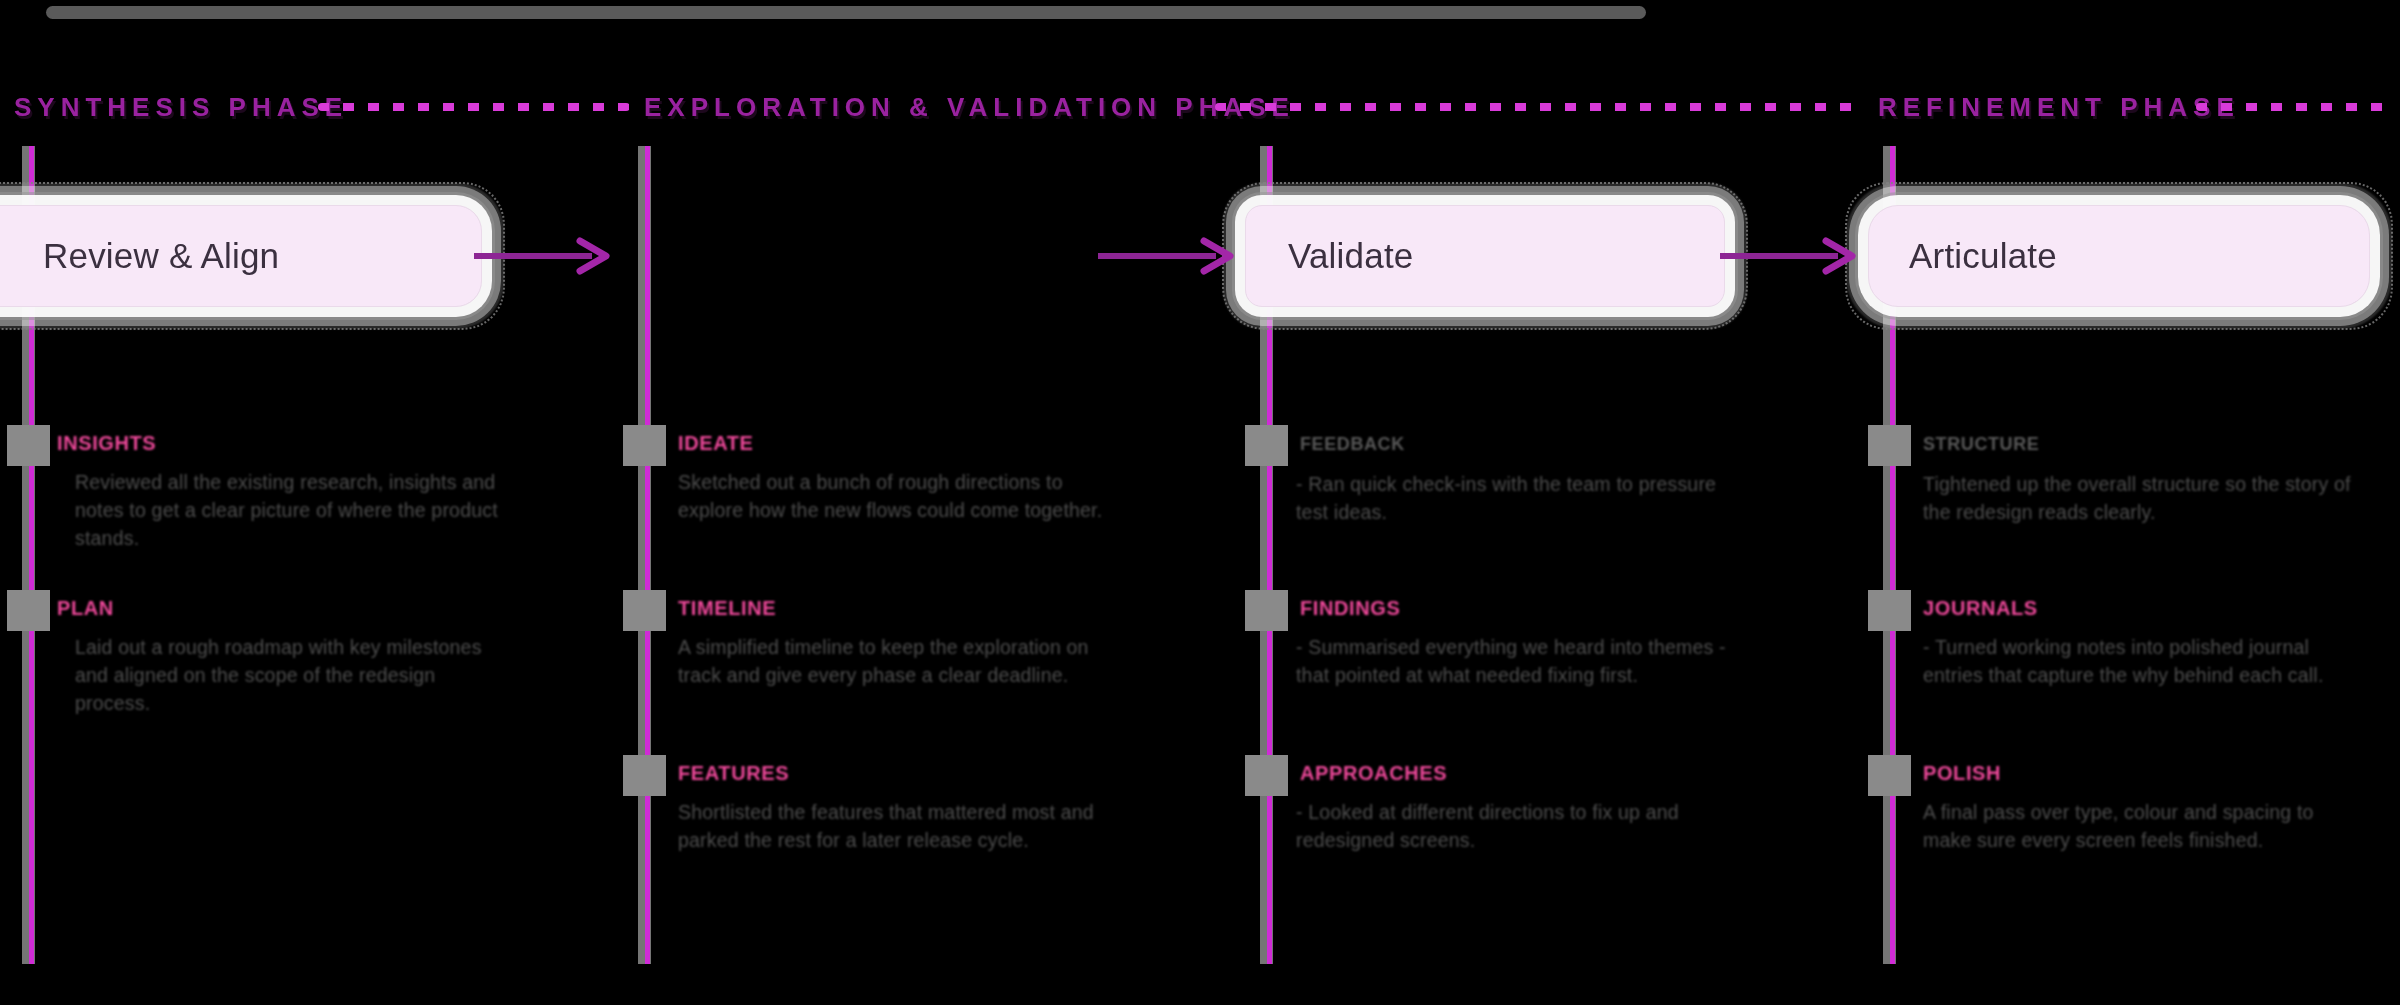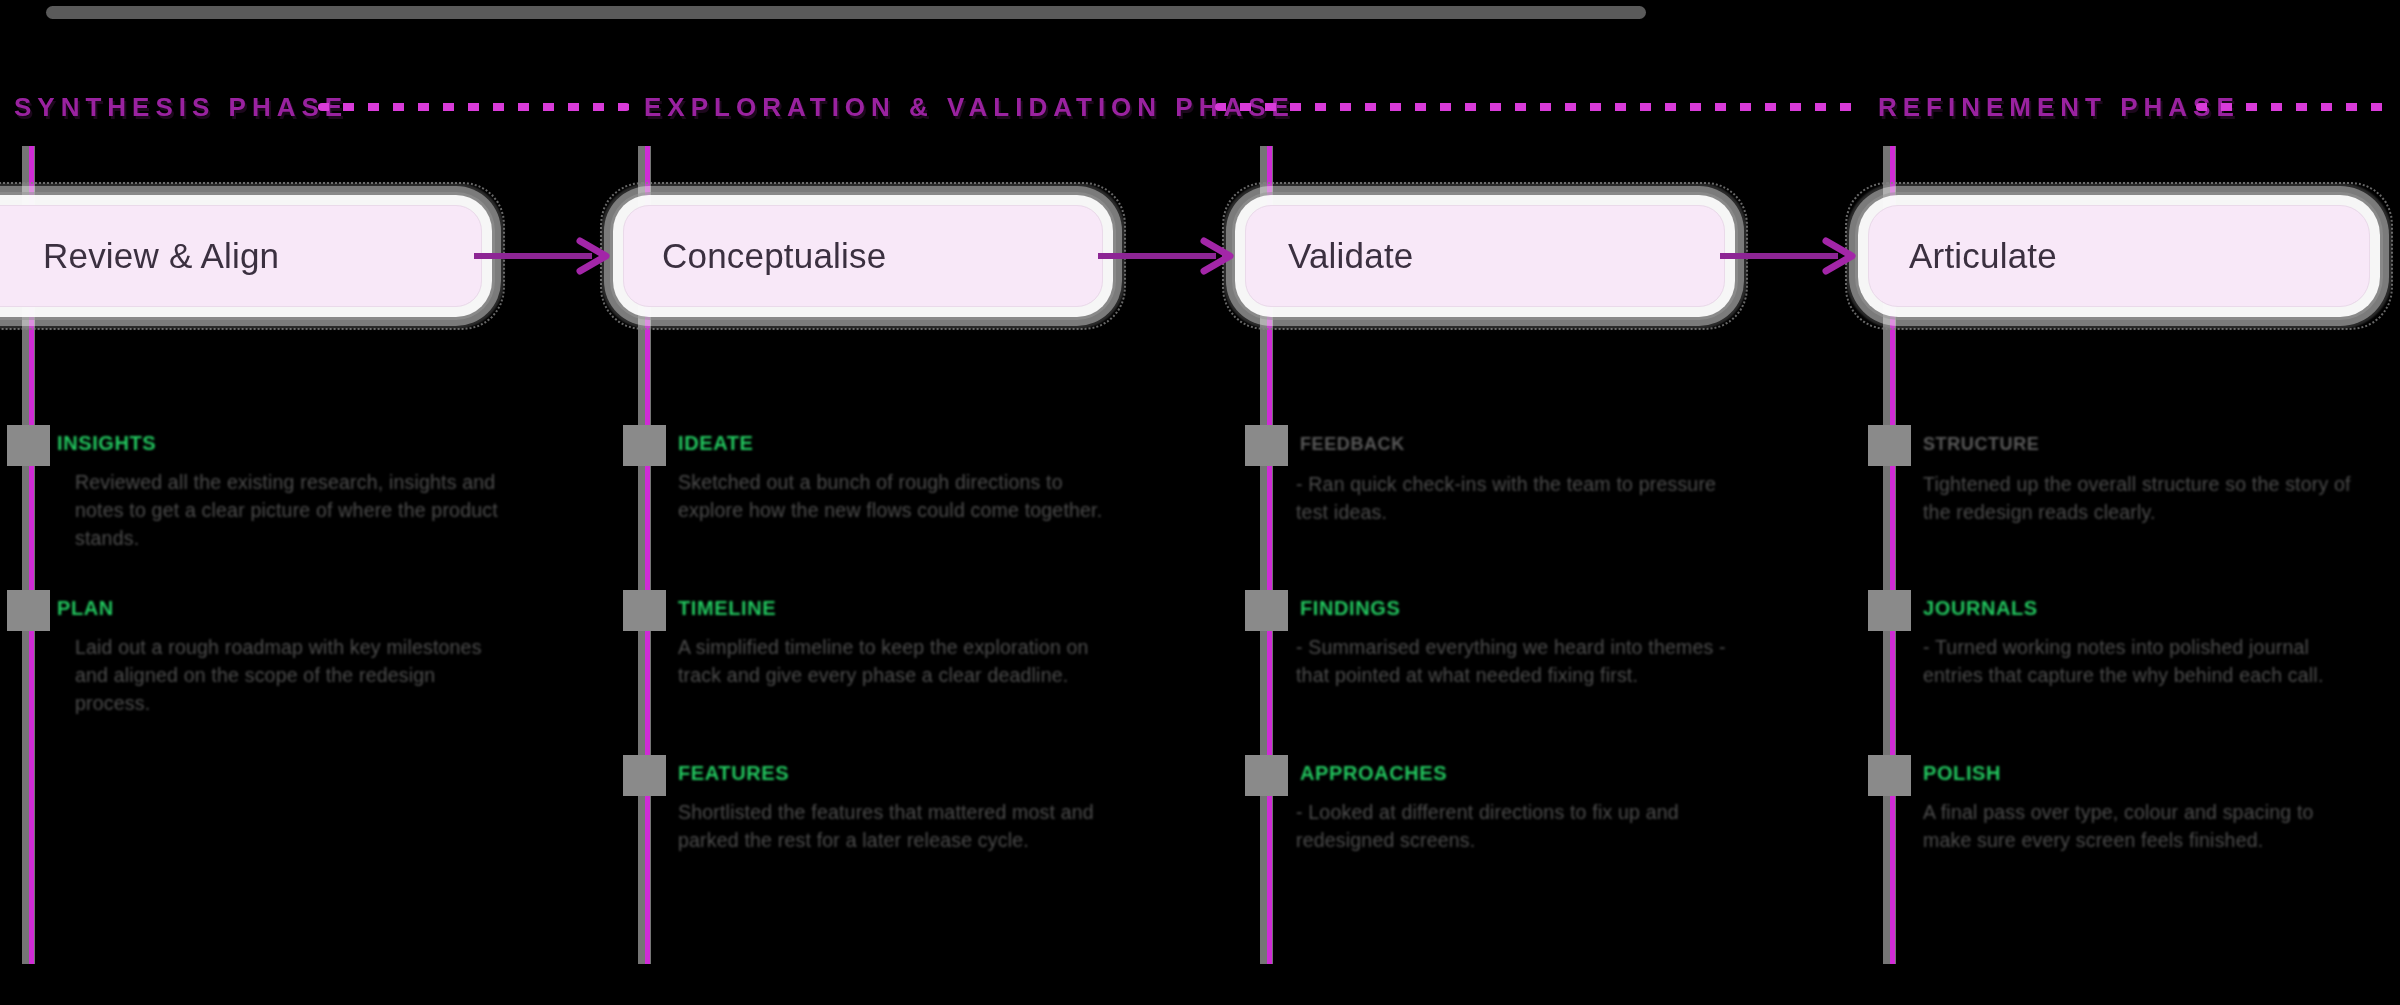--- a/index.html
+++ b/index.html
@@ -36,21 +36,21 @@
                        0 0 0 19px rgba(255,255,255,.38),
                        0 0 2px 22px rgba(170,170,170,.25);}
   .step-box::after{content:'';position:absolute;inset:-24px;border:2px dotted rgba(130,130,130,.8);
                    border-radius:42px;pointer-events:none;}
   .step-title{font-size:35px;font-weight:500;color:#3b3040;letter-spacing:.2px;}
 
   
   .arrow{position:absolute;top:236px;z-index:5;}
 
   
-  .sec-heading{position:absolute;font-size:20px;font-weight:700;color:#22c55e;
+  .sec-heading{position:absolute;font-size:20px;font-weight:700;color:#ec4899;
                text-transform:uppercase;letter-spacing:.6px;filter:blur(.9px);white-space:nowrap;}
   .sec-heading.light{color:#585858;font-weight:600;font-size:18px;}
   .sec-body{position:absolute;font-size:19.5px;line-height:28px;color:#4d4d4d;
             filter:blur(1.15px);letter-spacing:.2px;}
   .w1{width:436px;} .w2{width:430px;} .w3{width:440px;} .w4{width:440px;}
 </style>
 </head>
 <body>
 
 <div class="canvas">
@@ -69,24 +69,21 @@
   <div class="vline-gray" style="left:638px;"></div>
   <div class="vline" style="left:645px;"></div>
   <div class="vline-gray" style="left:1260px;"></div>
   <div class="vline" style="left:1267px;"></div>
   <div class="vline-gray" style="left:1883px;"></div>
   <div class="vline" style="left:1890px;"></div>
 
   <div class="step-box" style="left:-36px;width:516px;">
     <span class="step-title" style="padding-left:78px;">Review &amp; Align</span>
   </div>
-  <div class="step-box" style="left:623px;width:478px;">
-    <span class="step-title" style="padding-left:38px;">Conceptualise</span>
-  </div>
-  <div class="step-box" style="left:1245px;width:478px;">
+  <div class="step-box" style="left:1245px;width:478px;border-radius:17px;">
     <span class="step-title" style="padding-left:42px;">Validate</span>
   </div>
   <div class="step-box" style="left:1868px;width:500px;border-radius:30px;">
     <span class="step-title" style="padding-left:40px;">Articulate</span>
   </div>
 
   <svg class="arrow" style="left:474px;" width="142" height="40">
     <line x1="0" y1="20" x2="118" y2="20" stroke="#8d2594" stroke-width="6"></line>
     <polyline points="106,5 132,20 106,35" fill="none" stroke="#a326a8" stroke-width="7" stroke-linecap="round" stroke-linejoin="round"></polyline>
   </svg>

